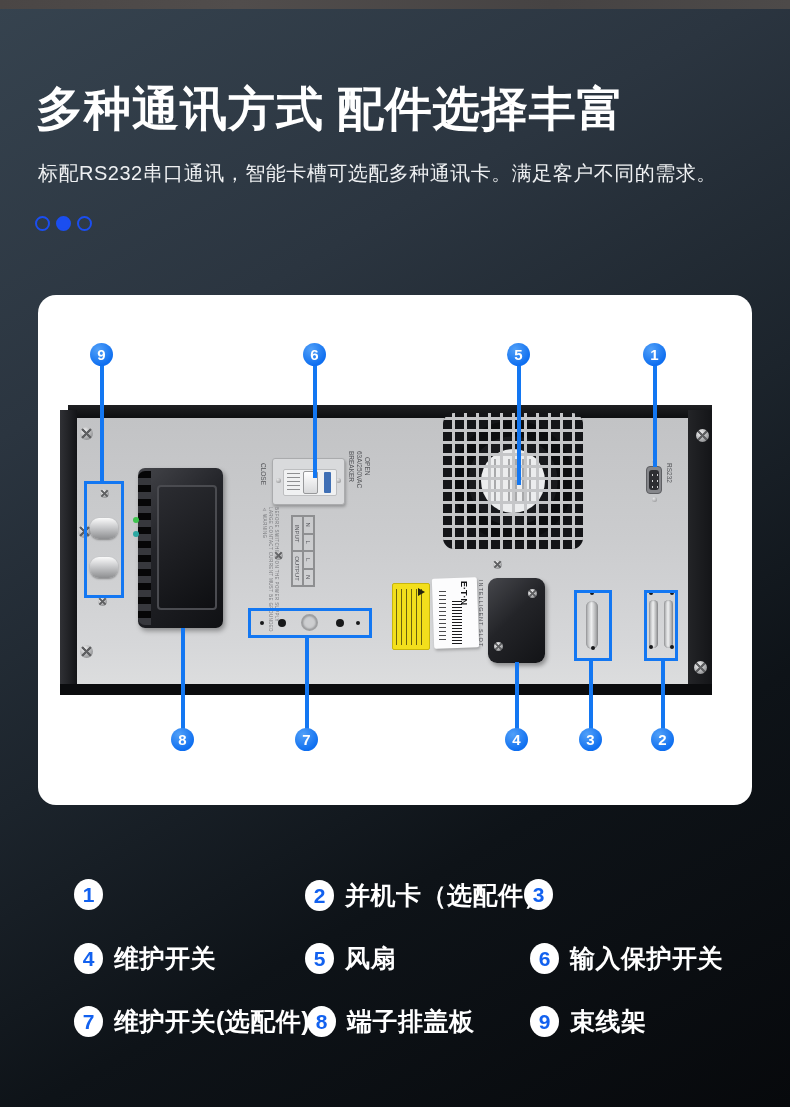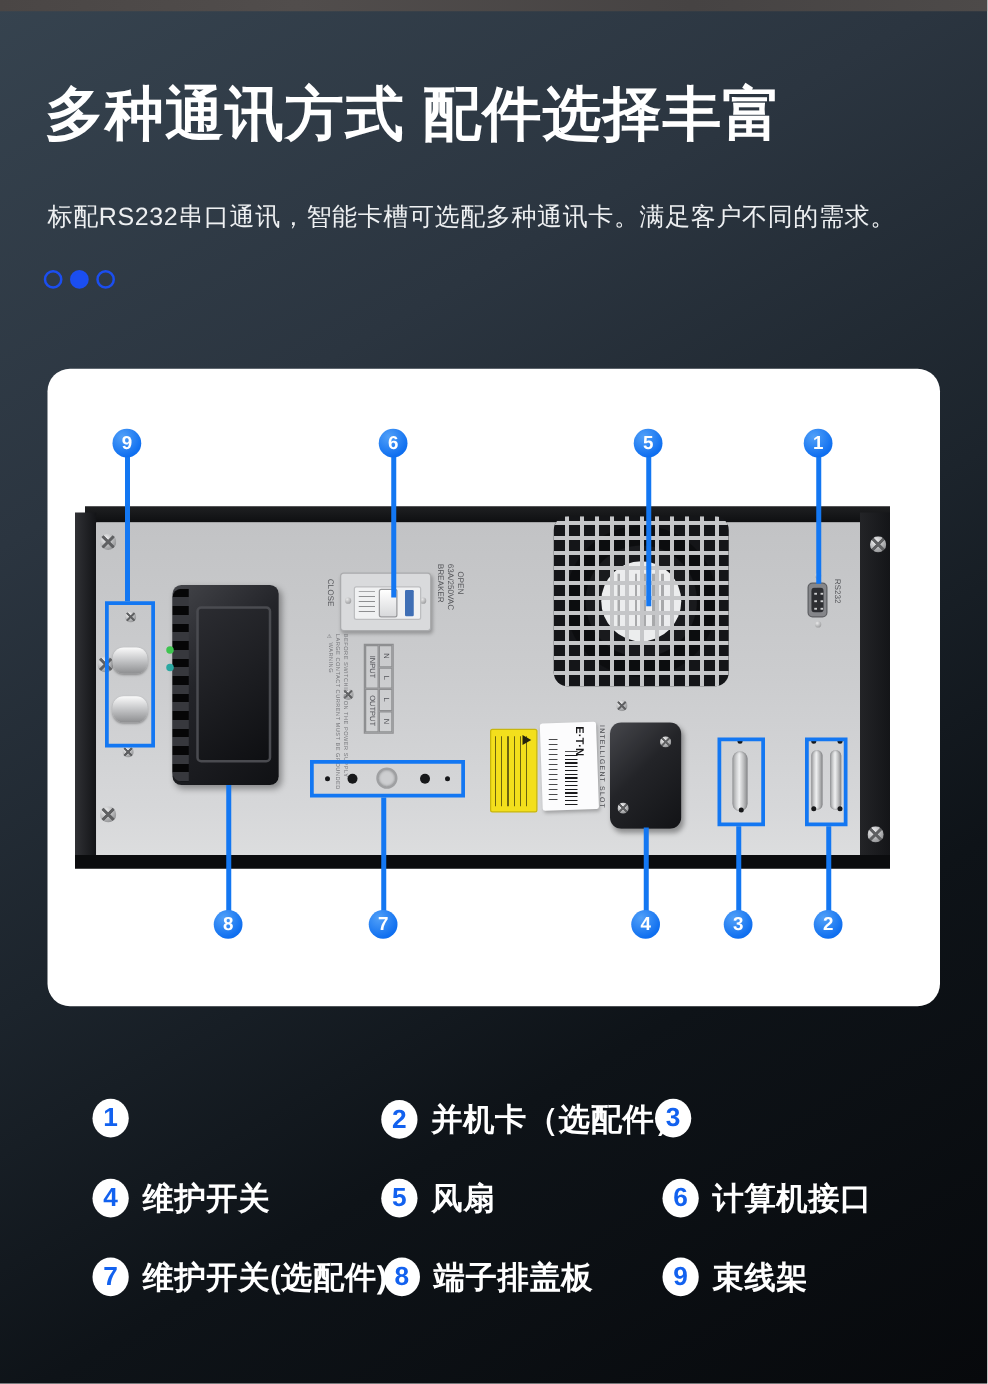--- a/index.html
+++ b/index.html
@@ -1,22 +1,22 @@
 <!DOCTYPE html>
 <html><head>
 <meta charset="utf-8">
 <style>
   html,body{margin:0;padding:0;}
   body{font-family:"Liberation Sans","DejaVu Sans",sans-serif;}
   .stage{position:relative;width:790px;height:1107px;overflow:hidden;
     background:linear-gradient(150deg,#36434f 0%,#2b3540 28%,#1c242c 52%,#0e1318 72%,#07090c 100%);}
   .topstrip{position:absolute;left:0;top:0;width:790px;height:9px;
     background:linear-gradient(90deg,#4a4645,#514d4c 30%,#464343 70%,#4d4a49);}
-  .title{position:absolute;left:36px;top:60px;width:720px;color:#ffffff;
-    font-size:47px;font-weight:900;letter-spacing:1px;white-space:nowrap;}
+  .title{position:absolute;left:36px;top:78px;width:720px;color:#ffffff;
+    font-size:47px;font-weight:900;letter-spacing:1px;white-space:nowrap;font-family:Liberation Serif, serif;}
   .subtitle{position:absolute;left:38px;top:160px;width:720px;color:#eef0f2;
     font-size:20px;font-weight:500;letter-spacing:0.5px;white-space:nowrap;}
   .dots{position:absolute;left:35px;top:216px;display:flex;gap:6px;}
   .dot{width:15px;height:15px;border-radius:50%;border:2.5px solid #1b4ef0;box-sizing:border-box;}
   .dot.active{background:#1b4ef0;}
   .card{position:absolute;left:38px;top:295px;width:714px;height:510px;background:#ffffff;border-radius:18px;}
   
   .marker{position:absolute;width:23px;height:23px;border-radius:50%;z-index:20;
     background:radial-gradient(circle at 35% 28%,#51a0f8,#0f6ff0 72%);color:#ffffff;
     font-size:15px;font-weight:bold;display:flex;align-items:center;justify-content:center;}
@@ -259,21 +259,21 @@
     <div class="litem" style="left:74px;top:942px;">
       <div class="lnum">4</div>
       <div class="llab">维护开关</div>
     </div>
     <div class="litem" style="left:305px;top:942px;">
       <div class="lnum">5</div>
       <div class="llab">风扇</div>
     </div>
     <div class="litem" style="left:530px;top:942px;">
       <div class="lnum">6</div>
-      <div class="llab">计算机接口</div>
+      <div class="llab">输入保护开关</div>
     </div>
     <div class="litem" style="left:74px;top:1005px;">
       <div class="lnum">7</div>
       <div class="llab">维护开关(选配件)</div>
     </div>
     <div class="litem" style="left:307px;top:1005px;">
       <div class="lnum">8</div>
       <div class="llab">端子排盖板</div>
     </div>
     <div class="litem" style="left:530px;top:1005px;">

